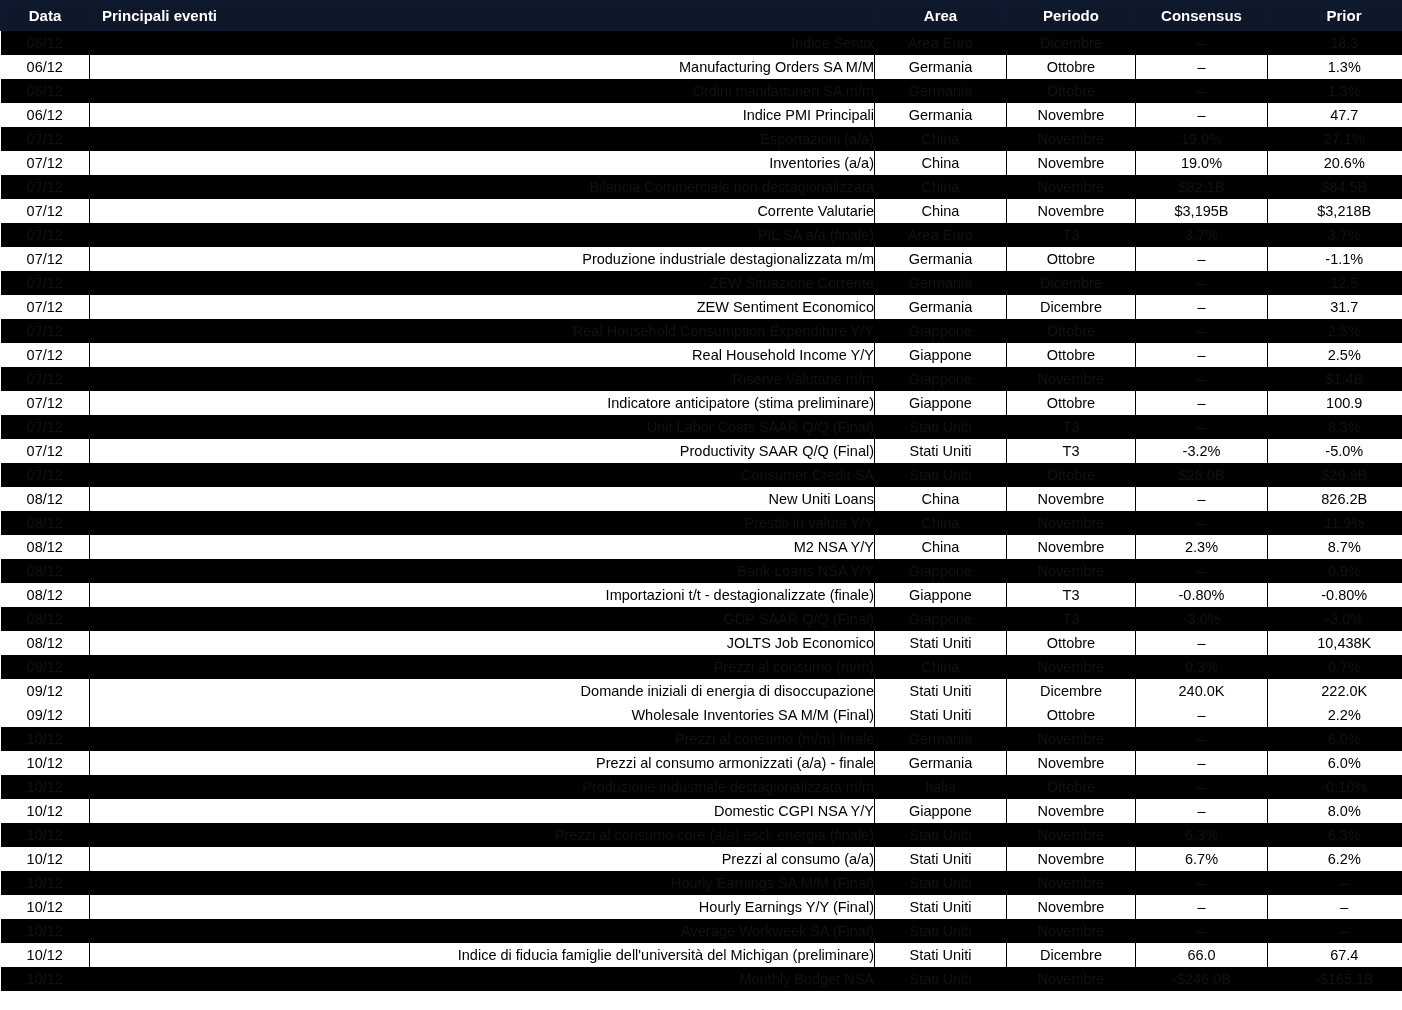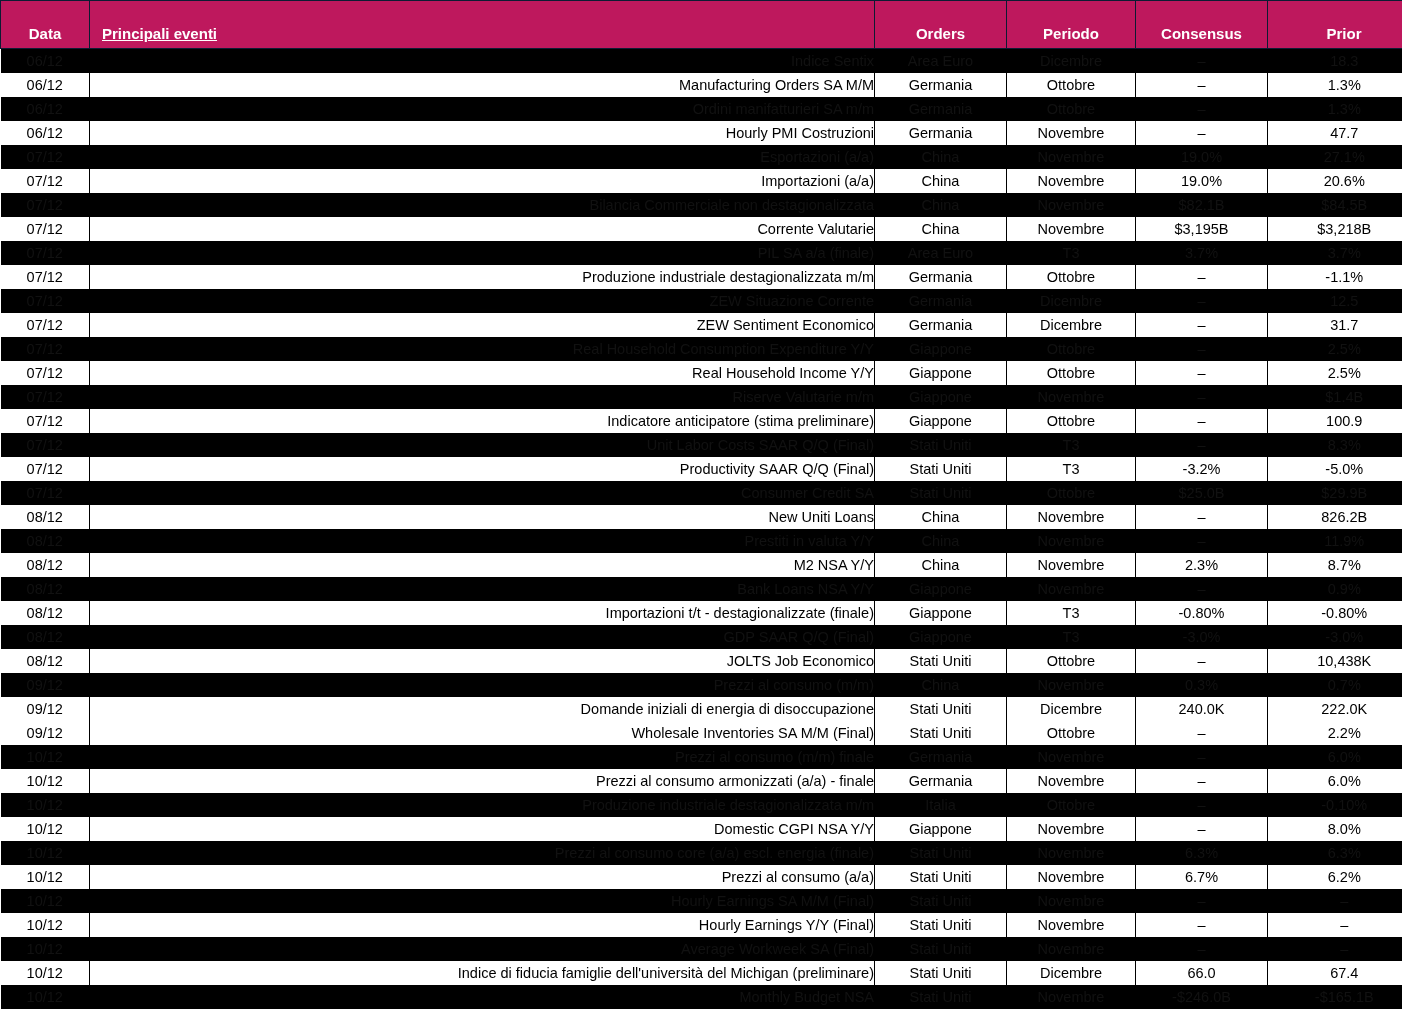--- a/index.html
+++ b/index.html
@@ -12,37 +12,36 @@
     height: 1010px;
     font-family: "Liberation Sans", sans-serif;
     overflow: hidden;
   }
   .calendar-table {
     width: 1402px;
     border-collapse: collapse;
     table-layout: fixed;
   }
   .calendar-table th {
-    background: #be185d;
+    background: #0f172a;
     color: #ffffff;
     font-size: 15px;
     font-weight: bold;
-    padding: 23px 0 6px 0;
+    padding: 5px 0 6px 0;
     border: 1px solid #0d1b33;
     text-align: center;
     height: 18px;
   }
   .calendar-table th.col-date {
     width: 88px;
   }
   .calendar-table th.col-event {
     width: 772px;
     text-align: left;
     padding-left: 12px;
-    text-decoration: underline;
   }
   .calendar-table th.col-country {
     width: 131px;
   }
   .calendar-table th.col-period {
     width: 128px;
   }
   .calendar-table th.col-consensus {
     width: 131px;
   }
@@ -82,21 +81,21 @@
   }
 </style>
 </head>
 <body>
 
 <table class="calendar-table">
   <thead>
     <tr>
       <th class="col-date">Data</th>
       <th class="col-event">Principali eventi</th>
-      <th class="col-country">Orders</th>
+      <th class="col-country">Area</th>
       <th class="col-period">Periodo</th>
       <th class="col-consensus">Consensus</th>
       <th class="col-prior">Prior</th>
     </tr>
   </thead>
   <tbody id="tbody">
       <tr class="row-dark">
         <td class="">06/12</td>
         <td class="ev cell-sep">Indice Sentix</td>
         <td class="cell-sep">Area Euro</td>
@@ -115,37 +114,37 @@
       <tr class="row-dark">
         <td class="">06/12</td>
         <td class="ev cell-sep">Ordini manifatturieri SA m/m</td>
         <td class="cell-sep">Germania</td>
         <td class="cell-sep">Ottobre</td>
         <td class="cell-sep">–</td>
         <td class="cell-sep">1.3%</td>
       </tr>
       <tr class="row-light">
         <td class="">06/12</td>
-        <td class="ev cell-sep">Hourly PMI  Costruzioni</td>
+        <td class="ev cell-sep">Indice PMI  Principali</td>
         <td class="cell-sep">Germania</td>
         <td class="cell-sep">Novembre</td>
         <td class="cell-sep">–</td>
         <td class="cell-sep">47.7</td>
       </tr>
       <tr class="row-dark">
         <td class="">07/12</td>
         <td class="ev cell-sep">Esportazioni (a/a)</td>
         <td class="cell-sep">China</td>
         <td class="cell-sep">Novembre</td>
         <td class="cell-sep">19.0%</td>
         <td class="cell-sep">27.1%</td>
       </tr>
       <tr class="row-light">
         <td class="">07/12</td>
-        <td class="ev cell-sep">Importazioni (a/a)</td>
+        <td class="ev cell-sep">Inventories (a/a)</td>
         <td class="cell-sep">China</td>
         <td class="cell-sep">Novembre</td>
         <td class="cell-sep">19.0%</td>
         <td class="cell-sep">20.6%</td>
       </tr>
       <tr class="row-dark">
         <td class="">07/12</td>
         <td class="ev cell-sep">Bilancia Commerciale  non destagionalizzata</td>
         <td class="cell-sep">China</td>
         <td class="cell-sep">Novembre</td>

